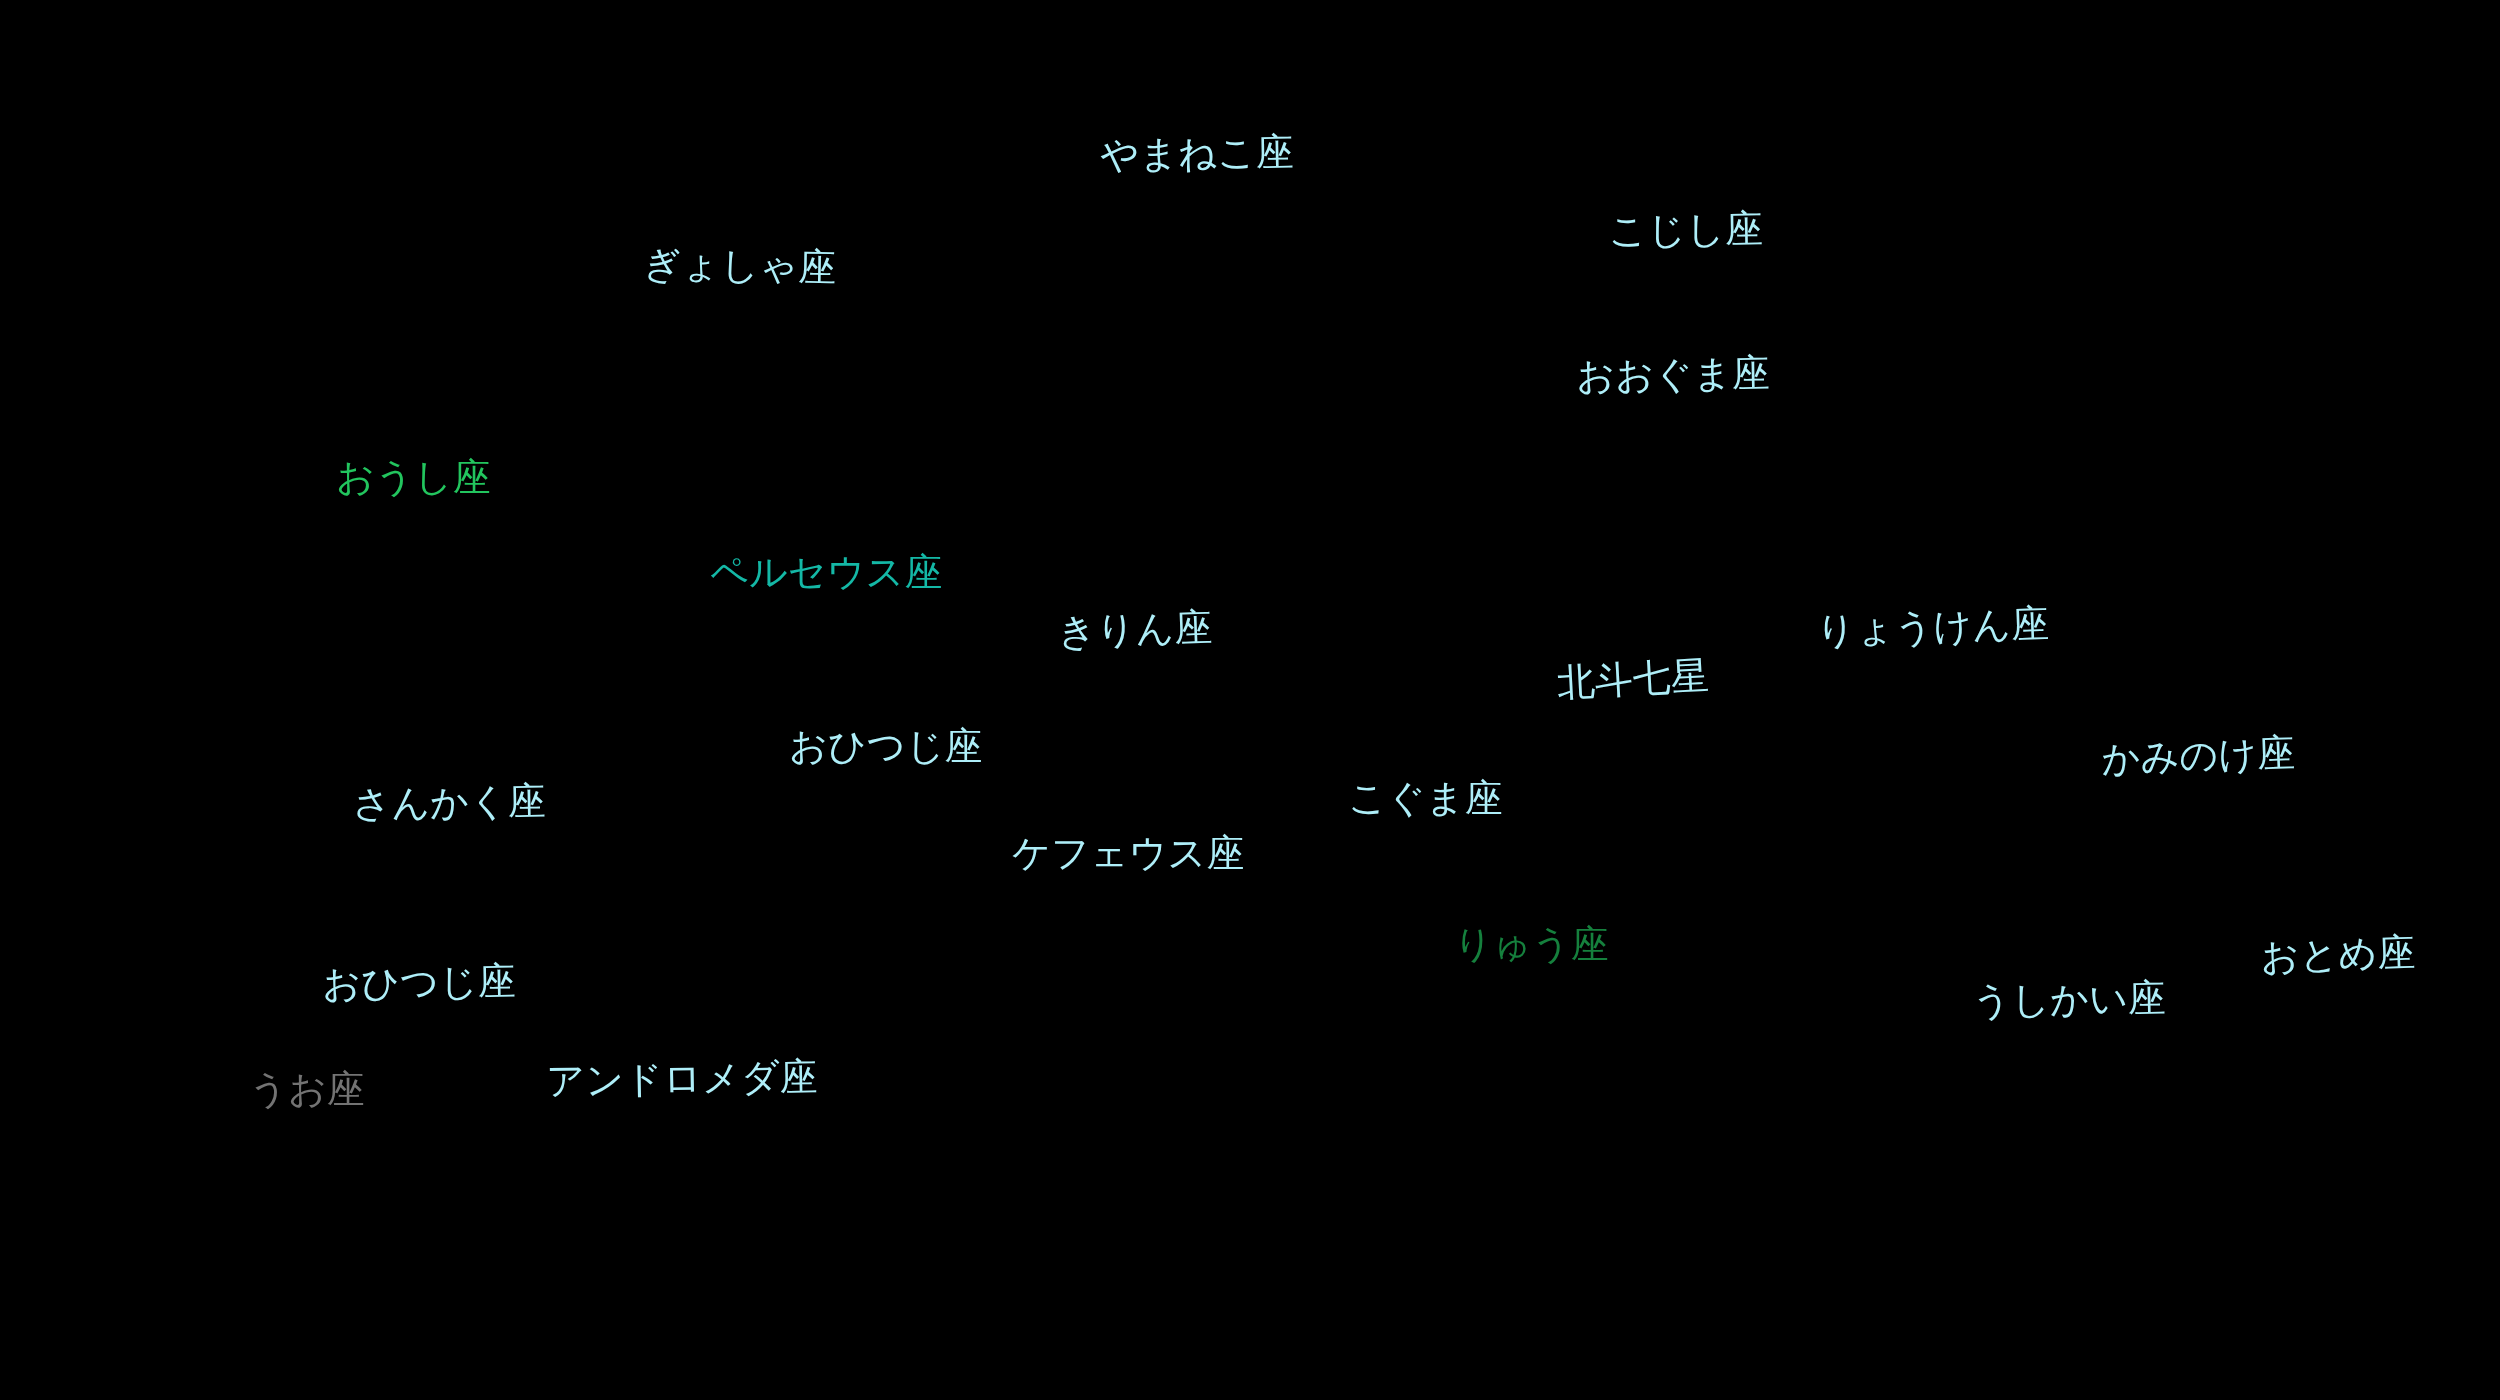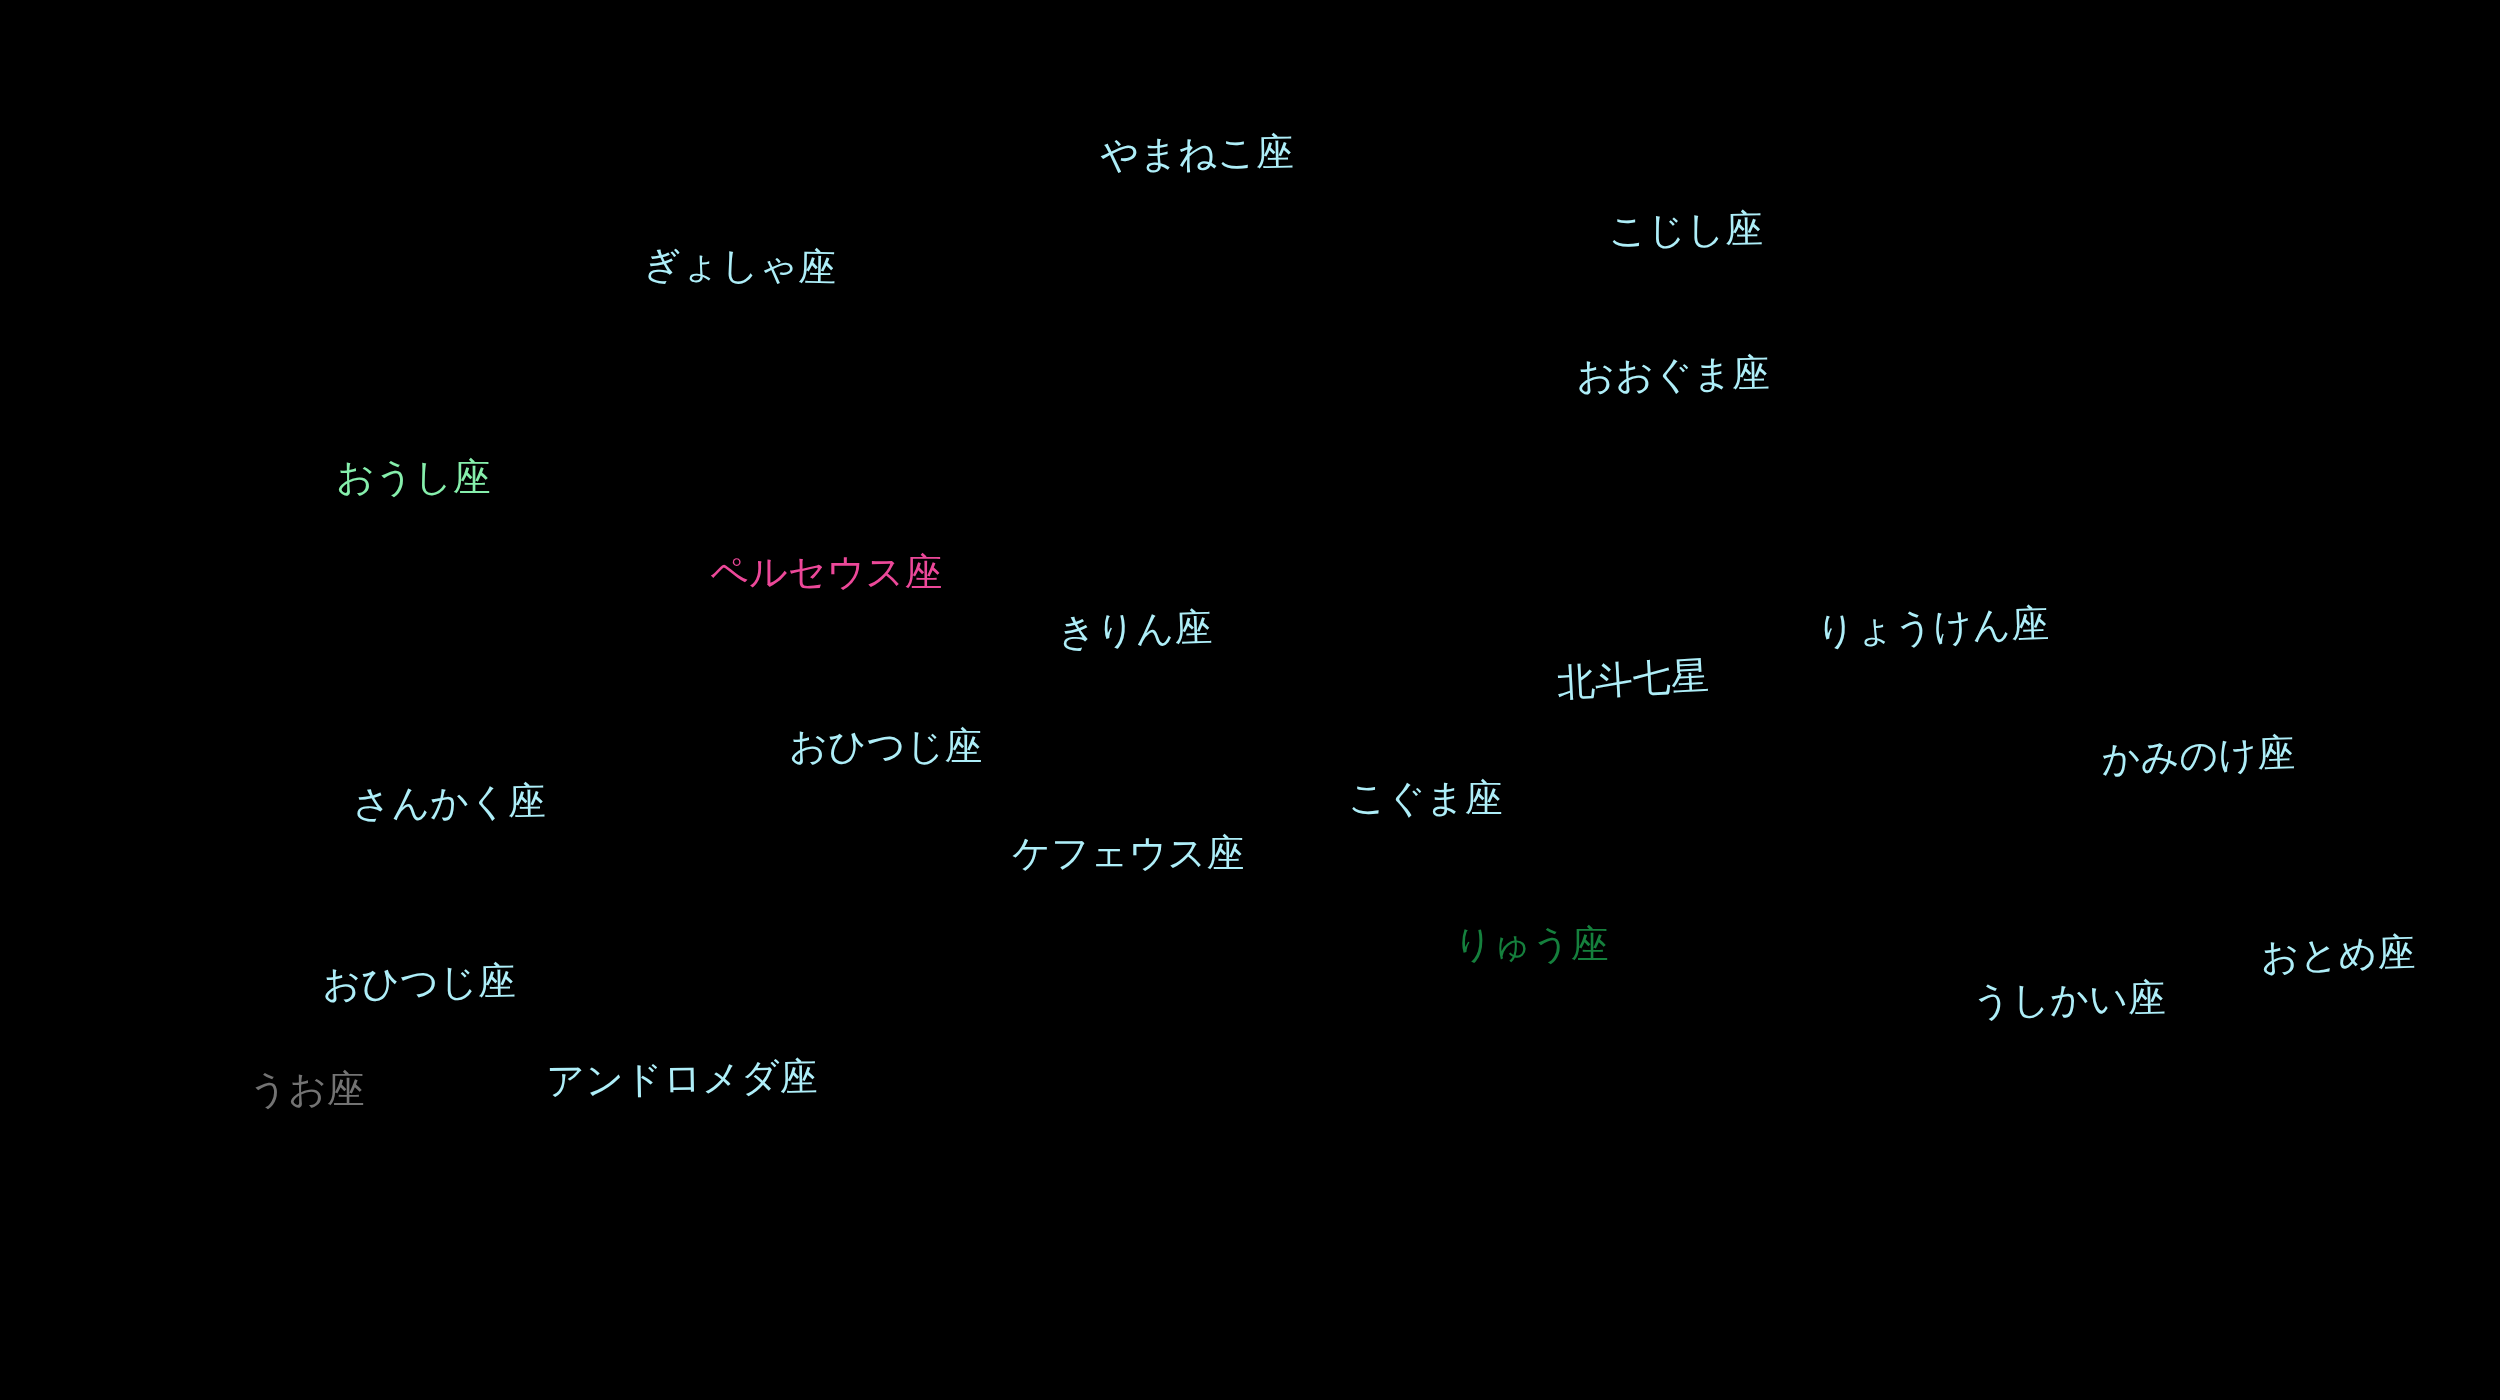--- a/index.html
+++ b/index.html
@@ -30,22 +30,22 @@
   }
 </style>
 </head>
 <body style="background: rgb(0, 0, 0);">
 
 <div class="sky" id="sky" style="background: rgb(0, 0, 0);">
     <span class="sky-label" style="left: 1100px; top: 136px; transform: rotate(-1deg); color: rgb(174, 238, 248);">やまねこ座</span>
     <span class="sky-label" style="left: 1608px; top: 212px; transform: rotate(-1deg); color: rgb(174, 238, 248);">こじし座</span>
     <span class="sky-label" style="left: 643px; top: 245px; transform: rotate(1deg); color: rgb(174, 238, 248);">ぎょしゃ座</span>
     <span class="sky-label" style="left: 1576px; top: 357px; transform: rotate(-1deg); color: rgb(174, 238, 248);">おおぐま座</span>
-    <span class="sky-label" style="left: 336px; top: 458px; transform: rotate(0deg); color: #86efac;">おうし座</span>
-    <span class="sky-label" style="left: 710px; top: 553px; transform: rotate(0deg); color: #ec4899; text-align: center;">ペルセウス座</span>
+    <span class="sky-label" style="left: 336px; top: 458px; transform: rotate(0deg); color: #22c55e;">おうし座</span>
+    <span class="sky-label" style="left: 710px; top: 553px; transform: rotate(0deg); color: #14b8a6; text-align: center;">ペルセウス座</span>
     <span class="sky-label" style="left: 1057px; top: 613px; transform: rotate(-2deg); color: rgb(174, 238, 248);">きりん座</span>
     <span class="sky-label" style="left: 1816px; top: 612px; transform: rotate(-2deg); color: rgb(174, 238, 248);">りょうけん座</span>
     <span class="sky-label" style="left: 1556px; top: 664px; transform: rotate(-3deg); color: rgb(174, 238, 248);">北斗七星</span>
     <span class="sky-label" style="left: 789px; top: 727px; transform: rotate(0deg); color: rgb(174, 238, 248);">おひつじ座</span>
     <span class="sky-label" style="left: 1348px; top: 744px; transform: rotate(0deg); color: rgb(174, 238, 248); margin-top: 35px;">こぐま座</span>
     <span class="sky-label" style="left: 2101px; top: 740px; transform: rotate(-2deg); color: rgb(174, 238, 248);">かみのけ座</span>
     <span class="sky-label" style="left: 352px; top: 785px; transform: rotate(-1deg); color: rgb(174, 238, 248);">さんかく座</span>
     <span class="sky-label" style="left: 1012px; top: 786px; transform: rotate(0deg); color: rgb(174, 238, 248); margin-top: 48px;">ケフェウス座</span>
     <span class="sky-label" style="left: 1454px; top: 925px; transform: rotate(0deg); color: #15803d;">りゅう座</span>
     <span class="sky-label" style="left: 2260px; top: 938px; transform: rotate(-2deg); color: rgb(174, 238, 248);">おとめ座</span>

